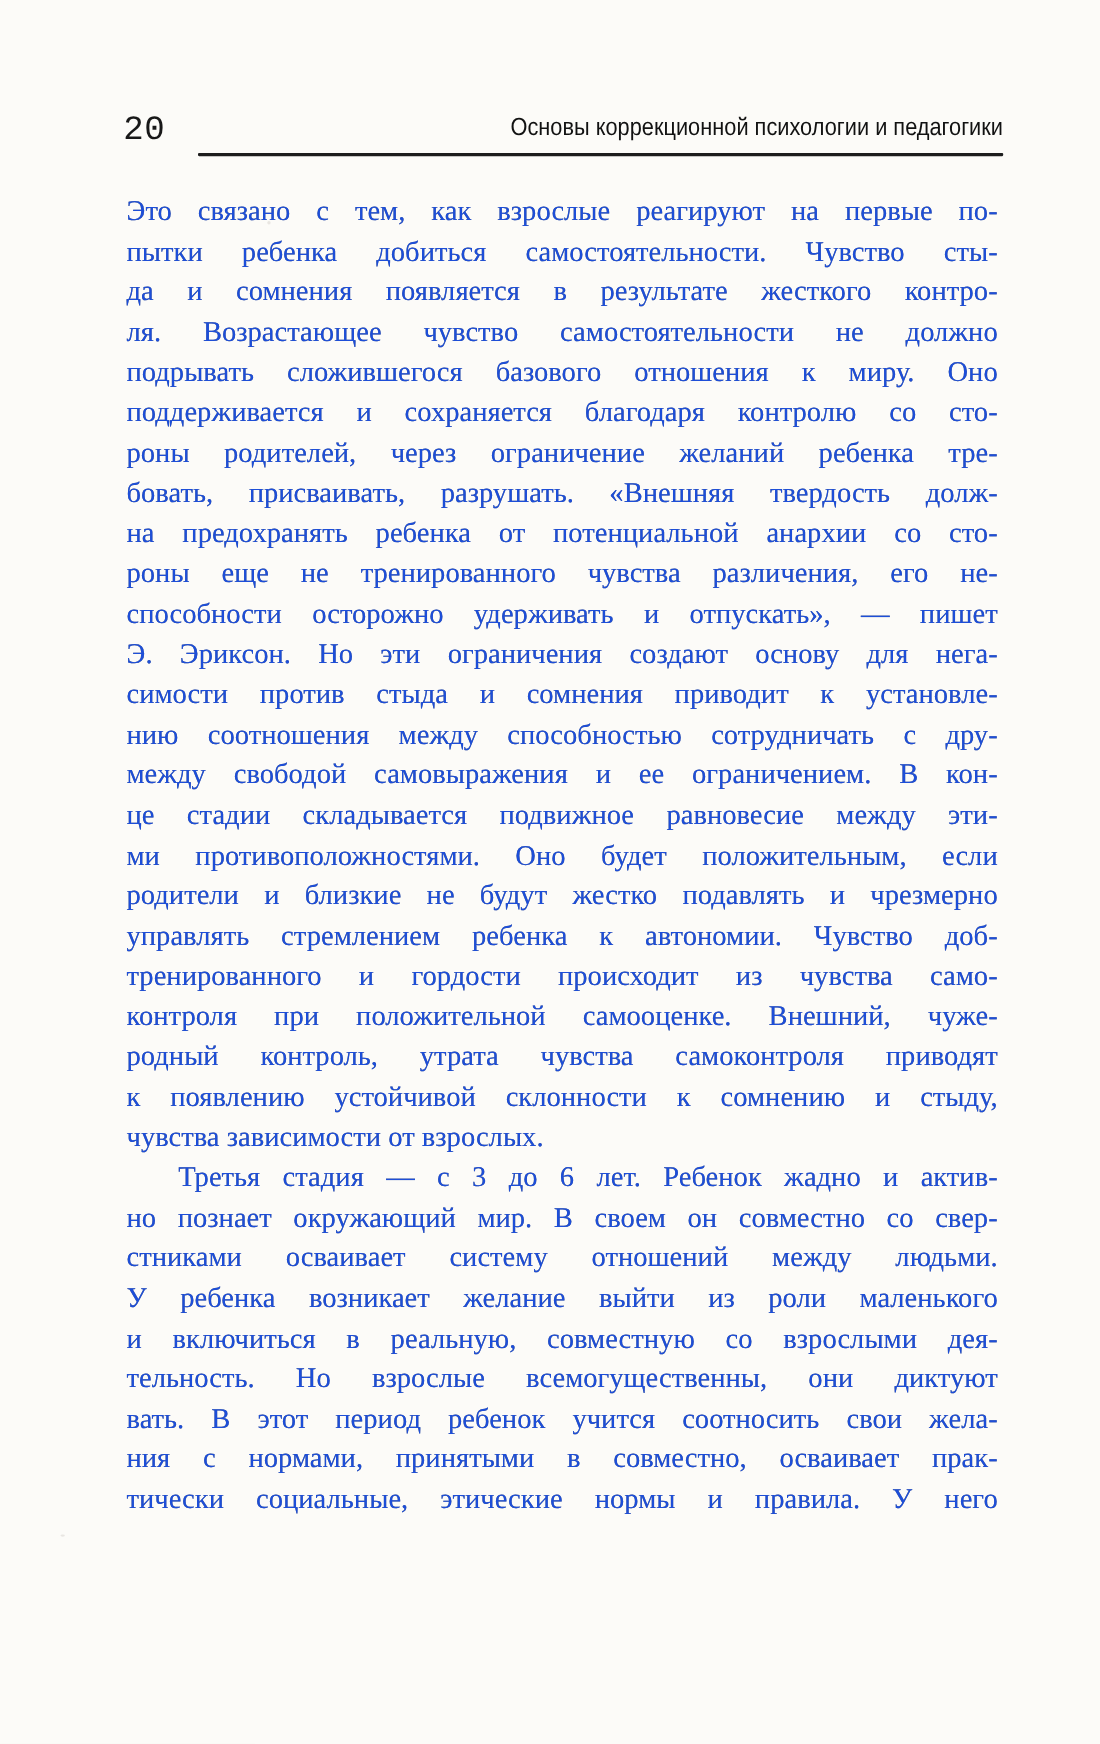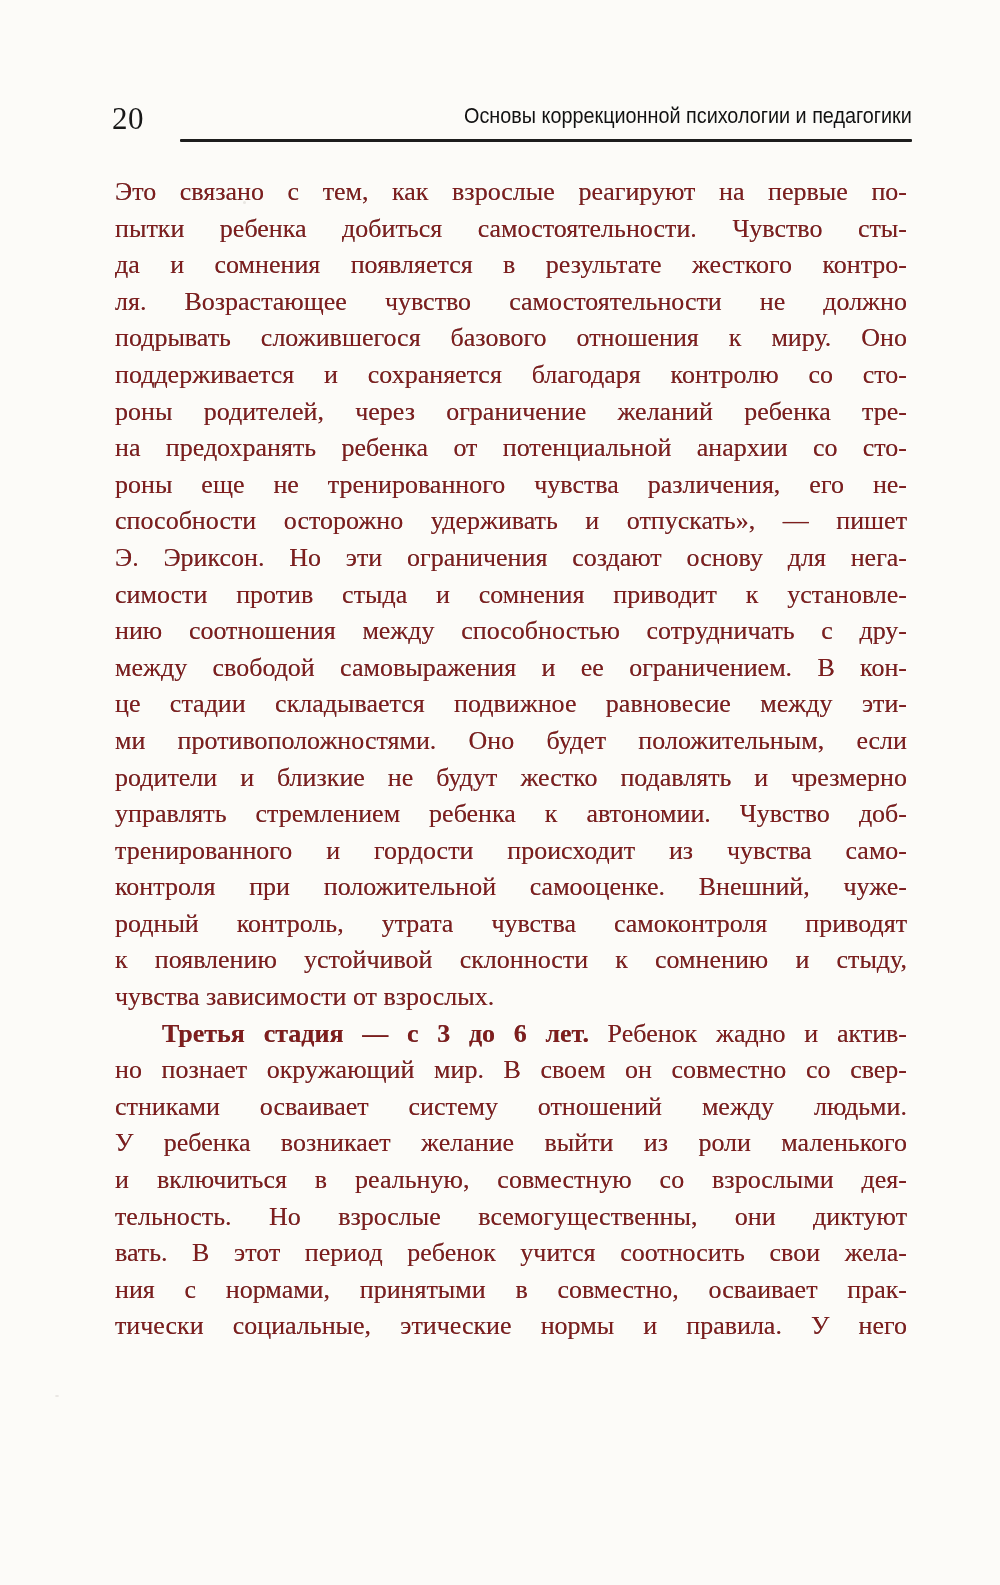--- a/index.html
+++ b/index.html
@@ -11,21 +11,21 @@
   .page {
     position: relative;
     width: 1000px; height: 1585px;
     background: #fcfbf8;
     overflow: hidden;
     color: #161616;
   }
   
   .page-number {
     position: absolute; left: 112px; top: 103px;
-    font-family: Liberation Serif, serif;
+    font-family: Liberation Mono, monospace;
     font-size: 31px; line-height: 1;
     color: #181818;
     letter-spacing: 0.5px;
   }
   .running-title {
     position: absolute; right: 88px; top: 105px;
     font-family: "Liberation Sans", sans-serif;
     font-size: 22.5px; line-height: 1;
     color: #121212;
     white-space: nowrap;
@@ -37,32 +37,32 @@
     width: 732px; height: 3px;
     background: #1d1d1d;
     border-radius: 1px;
   }
   
   .textblock {
     position: absolute; left: 115px; top: 174px;
     width: 792px;
     font-size: 26px;
     line-height: 36.6px;
-    color: #7f1d1d;
+    color: #1d4ed8;
     text-shadow: 0 0 0.5px rgba(20,20,20,0.55);
   }
   .ln {
     height: 36.6px;
     text-align: justify;
     white-space: nowrap;
   }
   .ln.j { text-align-last: justify; }
   .ln.last { text-align: right; text-align-last: left; }
   .ln.indent { padding-left: 47px; }
-  .lead { font-weight: 700; }
+  .lead { font-weight: 400; }
   
   .scan-speck {
     position: absolute;
     background: #d8d6cf;
     border-radius: 50%;
     opacity: 0.55;
   }
 </style>
 </head>
 <body>
@@ -77,20 +77,21 @@
 
   <div class="textblock">
 
     <div class="ln j">Это связано с тем, как взрослые реагируют на первые по-</div>
     <div class="ln j">пытки ребенка добиться самостоятельности. Чувство сты-</div>
     <div class="ln j">да и сомнения появляется в результате жесткого контро-</div>
     <div class="ln j">ля. Возрастающее чувство самостоятельности не должно</div>
     <div class="ln j">подрывать сложившегося базового отношения к миру. Оно</div>
     <div class="ln j">поддерживается и сохраняется благодаря контролю со сто-</div>
     <div class="ln j">роны родителей, через ограничение желаний ребенка тре-</div>
+    <div class="ln j">бовать, присваивать, разрушать. «Внешняя твердость долж-</div>
     <div class="ln j">на предохранять ребенка от потенциальной анархии со сто-</div>
     <div class="ln j">роны еще не тренированного чувства различения, его не-</div>
     <div class="ln j">способности осторожно удерживать и отпускать», — пишет</div>
     <div class="ln j">Э. Эриксон. Но эти ограничения создают основу для нега-</div>
     <div class="ln j">симости против стыда и сомнения приводит к установле-</div>
     <div class="ln j">нию соотношения между способностью сотрудничать с дру-</div>
     <div class="ln j">между свободой самовыражения и ее ограничением. В кон-</div>
     <div class="ln j">це стадии складывается подвижное равновесие между эти-</div>
     <div class="ln j">ми противоположностями. Оно будет положительным, если</div>
     <div class="ln j">родители и близкие не будут жестко подавлять и чрезмерно</div>

